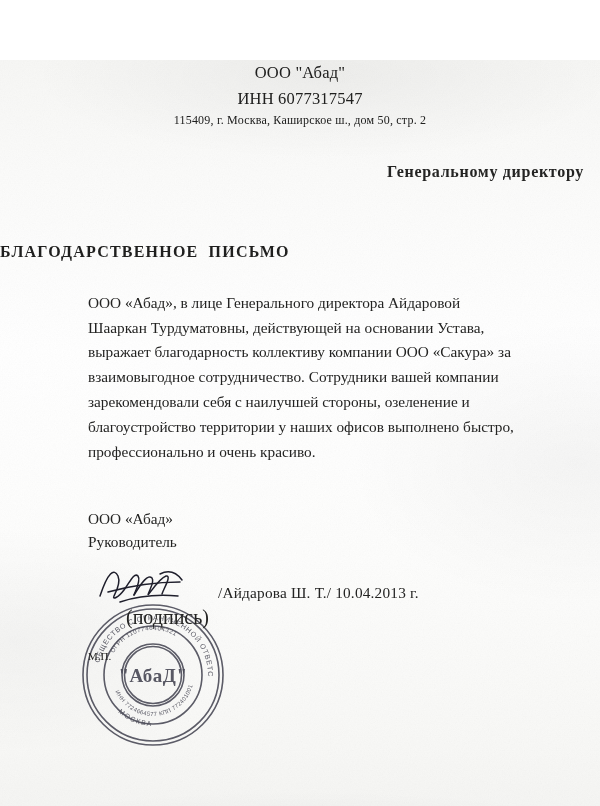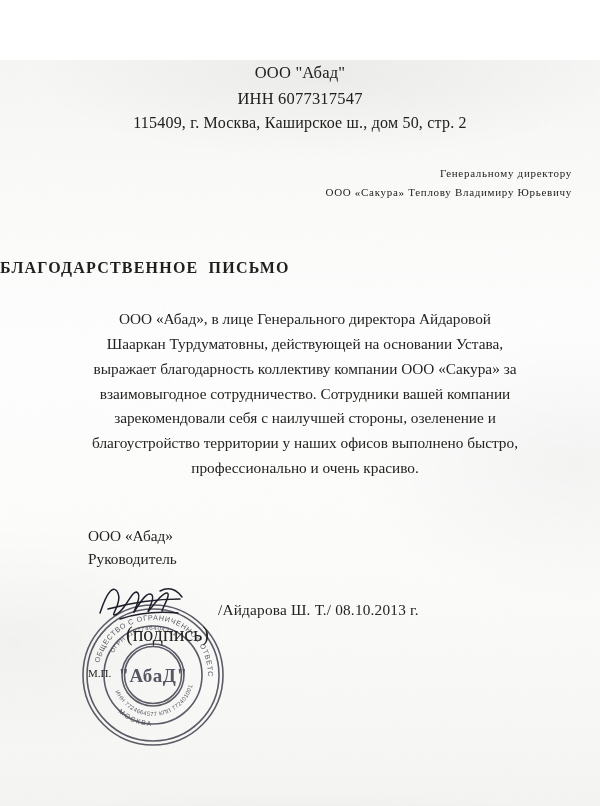--- a/index.html
+++ b/index.html
@@ -50,30 +50,30 @@
     text-align: center;
     margin-top: 60px;
     line-height: 1.55;
     font-size: 16.5px;
     color: #20201f;
   }
   .company-header .line {
     letter-spacing: 0.2px;
   }
   .company-header .line-3 {
-    font-size: 16px;
+    font-size: 12px;
   }
 
   
   .addressee {
     margin-top: 28px;
     text-align: right;
-    padding-right: 28px;
-    font-size: 11px;
-    font-weight: normal;
+    padding-right: 16px;
+    font-size: 16px;
+    font-weight: bold;
     letter-spacing: 0.7px;
     line-height: 1.7;
     color: #242423;
   }
 
   
   .doc-title {
     margin-top: 58px;
     text-align: left;
     font-size: 16px;
@@ -86,21 +86,20 @@
   
   .body-text {
     margin: 30px 78px 0 88px;
     font-size: 15.3px;
     line-height: 1.62;
     text-align: left;
     color: #232322;
   }
   .body-text p {
     margin: 0;
-    text-align: center;
   }
 
   
   .sign-block {
     margin: 44px 0 0 88px;
     font-size: 15.3px;
     line-height: 1.5;
     color: #232322;
   }
   .sign-row {
@@ -165,21 +164,20 @@
   <div class="content">
 
     <div class="company-header">
       <div class="line line-1">ООО "Абад"</div>
       <div class="line line-2">ИНН 6077317547</div>
       <div class="line line-3">115409, г. Москва, Каширское ш., дом 50, стр. 2</div>
     </div>
 
     <div class="addressee">
       <div>Генеральному директору</div>
-      <div>ООО «Сакура» Теплову Владимиру Юрьевичу</div>
     </div>
 
     <div class="doc-title">БЛАГОДАРСТВЕННОЕ ПИСЬМО</div>
 
     <div class="body-text">
       <p>ООО «Абад», в лице Генерального директора Айдаровой Шааркан Турдуматовны, действующей на основании Устава, выражает благодарность коллективу компании ООО «Сакура» за взаимовыгодное сотрудничество. Сотрудники вашей компании зарекомендовали себя с наилучшей стороны, озеленение и благоустройство территории у наших офисов выполнено быстро, профессионально и очень красиво.</p>
     </div>
 
     <div class="sign-block">
       <div>ООО «Абад»</div>
@@ -189,21 +187,21 @@
         <svg class="signature-mark" viewBox="0 0 120 46" xmlns="http://www.w3.org/2000/svg">
           <g fill="none" stroke="#1f1f2c" stroke-width="1.5" stroke-linecap="round">
             <path d="M6,34 C14,10 20,6 24,14 C27,21 22,30 20,34 C18,38 24,36 30,28 C36,20 40,10 44,14 C47,18 42,28 40,33"></path>
             <path d="M40,33 C48,20 54,12 58,16 C61,20 55,28 54,33 C58,28 66,16 72,14 C78,13 70,26 68,32"></path>
             <path d="M14,30 C36,24 62,20 86,20"></path>
             <path d="M26,40 C44,34 62,32 84,34"></path>
             <path d="M66,12 C74,8 82,10 88,18"></path>
           </g>
         </svg>
         <span class="sign-caption">(подпись)</span>
-        <span class="sign-name">/Айдарова Ш. Т./  08.10.2013  г.</span>
+        <span class="sign-name">/Айдарова Ш. Т./  10.04.2013  г.</span>
       </div>
     </div>
 
     <div class="mp">М.П.</div>
   </div>
 
   <svg class="stamp" viewBox="0 0 150 150" xmlns="http://www.w3.org/2000/svg">
     <defs>
       <path id="arcTop" d="M 20,75 A 55,55 0 0 1 130,75"></path>
       <path id="arcTopInner" d="M 30,75 A 45,45 0 0 1 120,75"></path>

